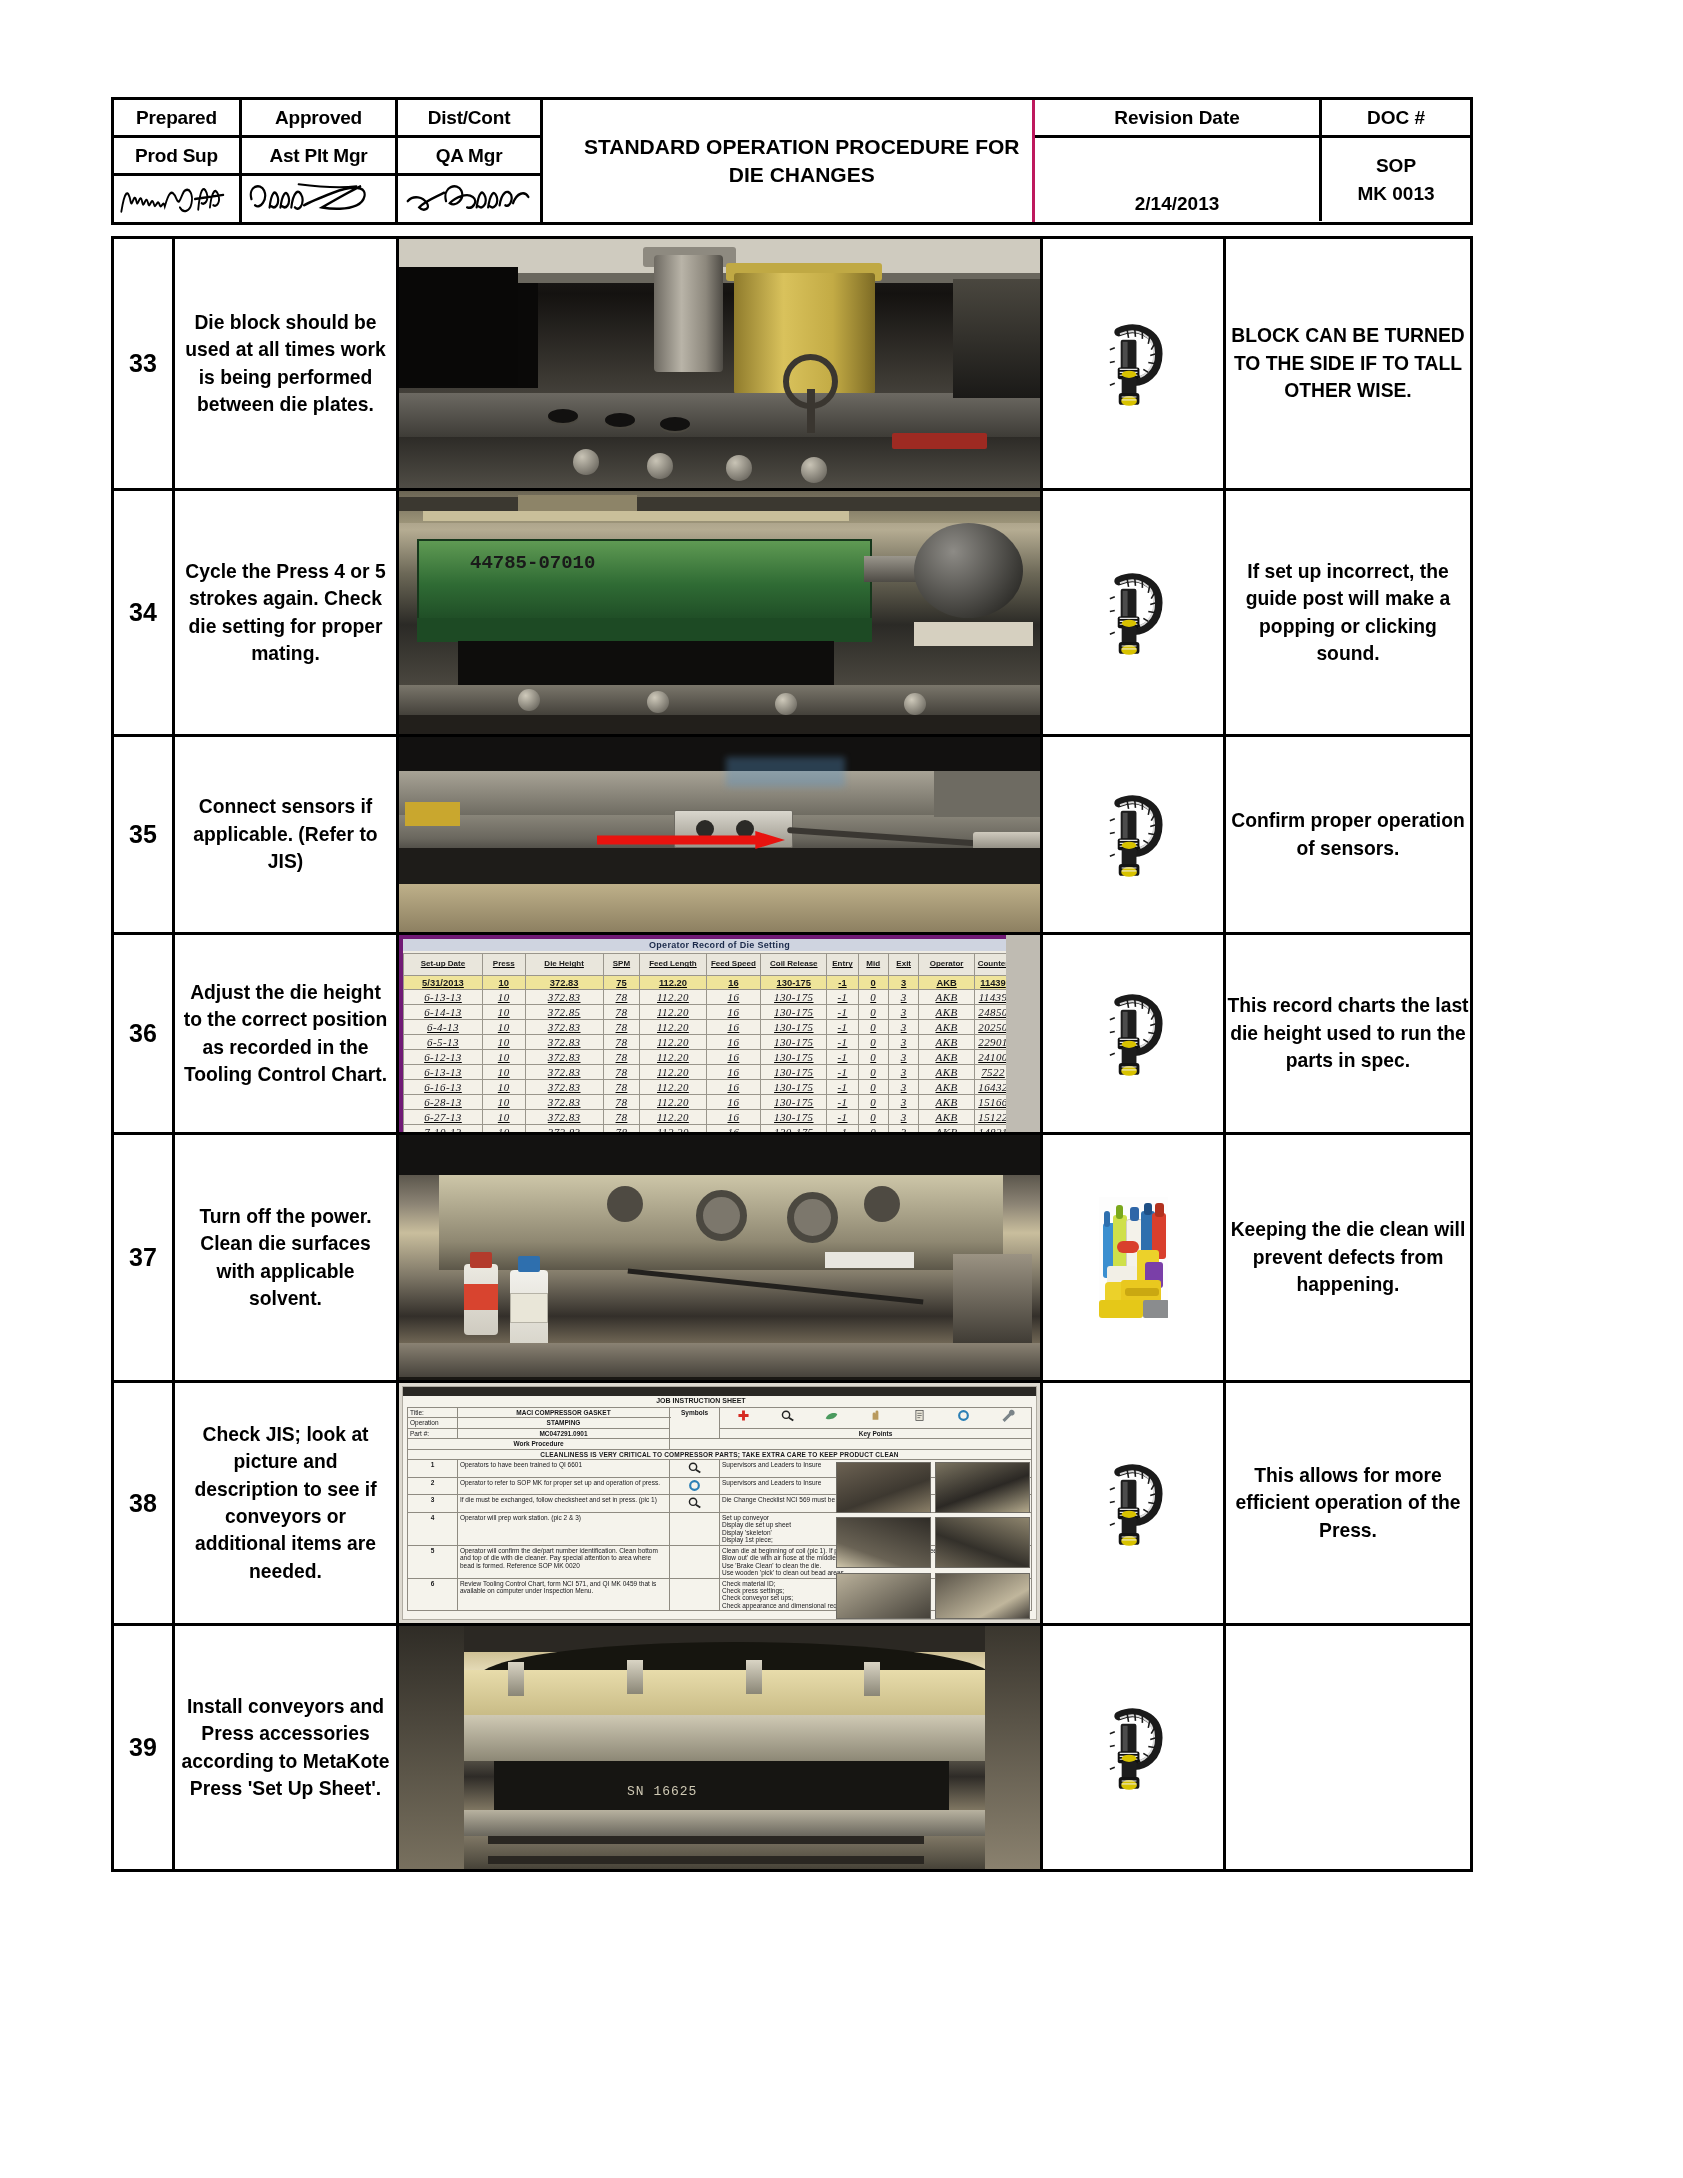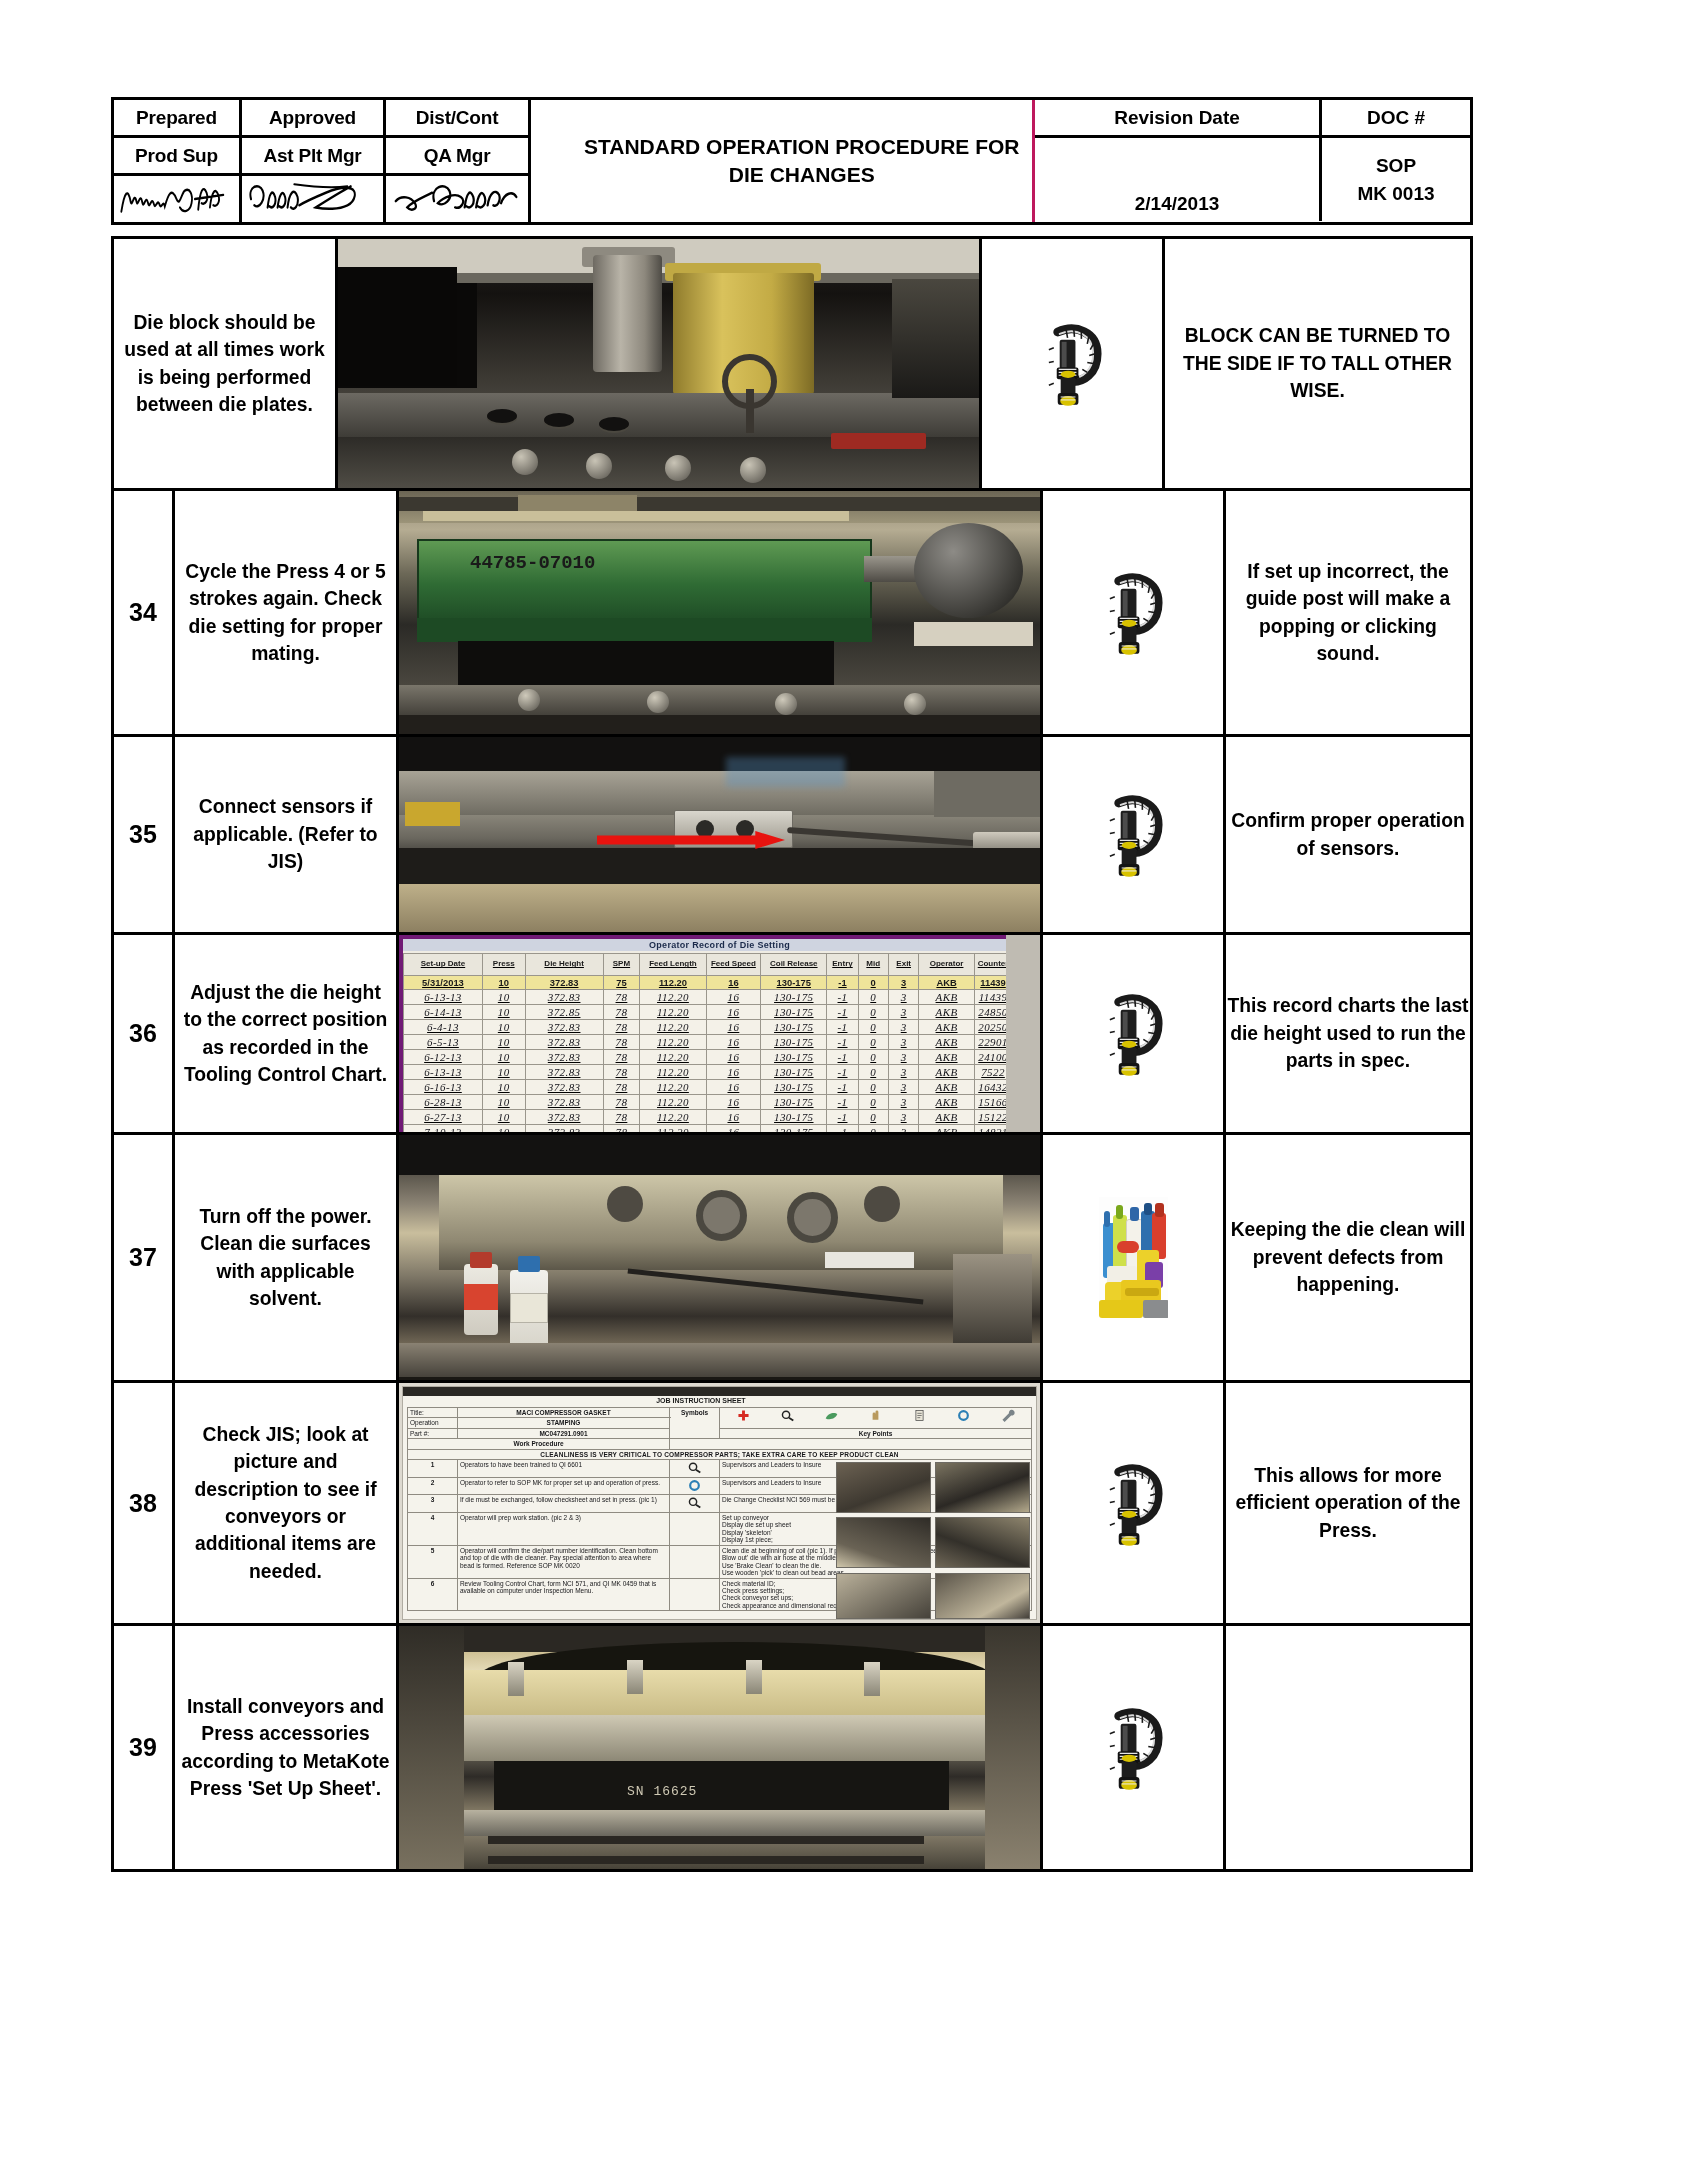--- a/index.html
+++ b/index.html
@@ -28,21 +28,21 @@
   .hdr-sig-row { display: flex; }
   .hdr-sig-cell {
     border-right: 3px solid #000;
     border-bottom: 3px solid #000;
     height: 38px;
     display: flex; align-items: center; justify-content: center;
     font-weight: bold; font-size: 19px; color: #000;
     letter-spacing: -0.2px;
   }
   .hdr-sig-cell.c1 { width: 128px; }
-  .hdr-sig-cell.c2 { width: 144px; }
+  .hdr-sig-cell.c2 { width: 156px; }
   .hdr-sig-cell.c3 { width: 145px; }
   .hdr-sig-row.signatures .hdr-sig-cell { height: 46px; border-bottom: none; padding: 0 4px; }
   .sig-svg { width: 100%; height: 42px; display: block; }
 
   .hdr-title {
     width: 465px;
     border-right: 3px solid #be185d;
     display: flex; align-items: center; justify-content: center;
     text-align: center;
     font-weight: bold; font-size: 21px; line-height: 1.35;
@@ -324,20 +324,21 @@
           <span class="doc-line">SOP</span>
           <span class="doc-line">MK 0013</span>
         </div>
       </div>
     </div>
   </div>
 
   <div class="main-table">
 
     <div class="row r33">
+      <div class="cell-num">33</div>
       <div class="cell-text">Die block should be used at all times work is being performed between die plates.</div>
       <div class="cell-photo">
         <div class="photo">
           <div class="g p33-bg"></div>
           <div class="g p33-dark"></div>
           <div class="g p33-topbar"></div>
           <div class="g p33-topbar2"></div>
           <div class="g p33-cylcap"></div>
           <div class="g p33-cyl"></div>
           <div class="g p33-yellowtop"></div>

